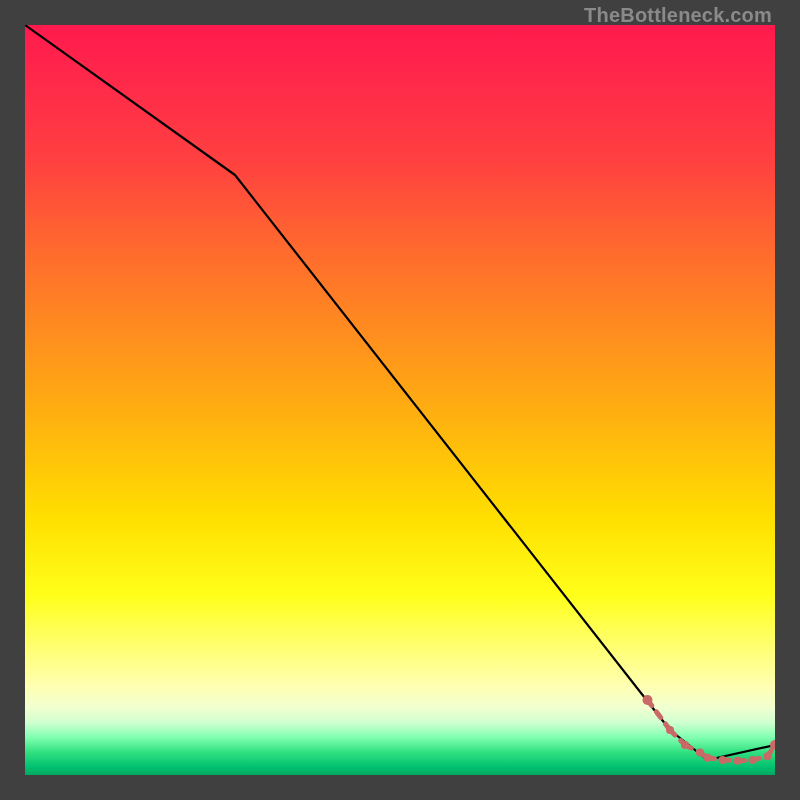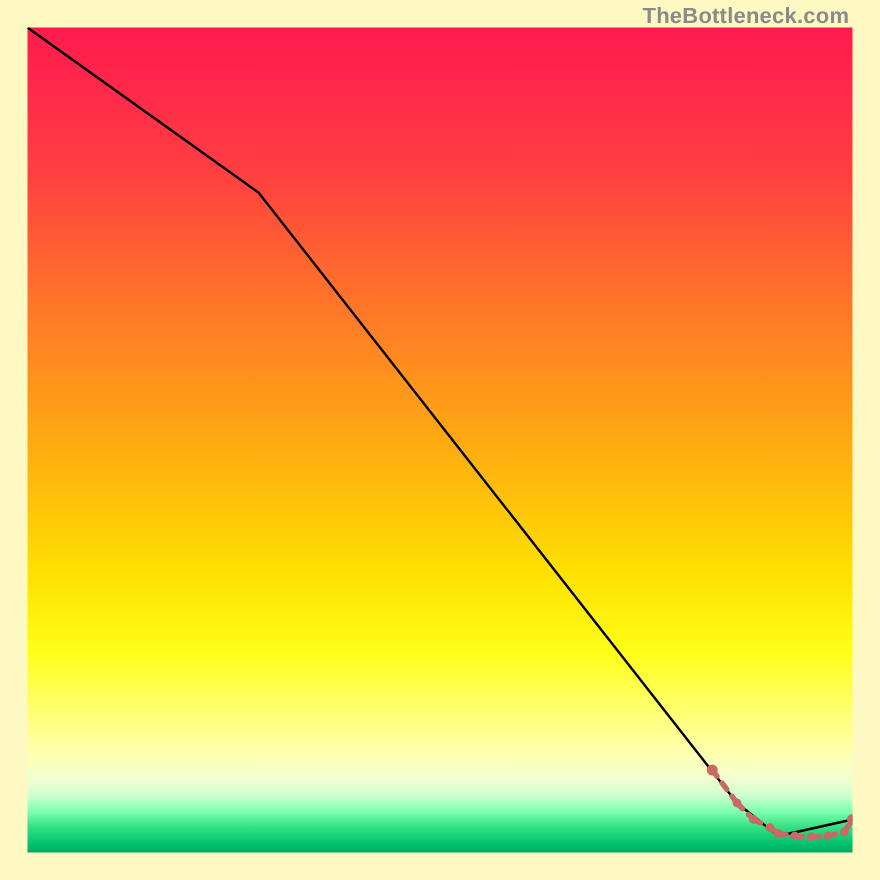--- a/index.html
+++ b/index.html
@@ -8,21 +8,21 @@
     width: 800px;
     height: 800px;
     background: #000;
     overflow: hidden;
     font-family: Arial, Helvetica, sans-serif;
   }
   .frame {
     position: absolute;
     left: 0; top: 0;
     width: 800px; height: 800px;
-    background: #fef9c3;
+    background: #404040;
   }
   .plot {
     position: absolute;
     left: 25px;
     top: 25px;
     width: 750px;
     height: 750px;
     background: linear-gradient(to bottom,
       #ff1a4d 0%,
       #ff2a4a 8%,

